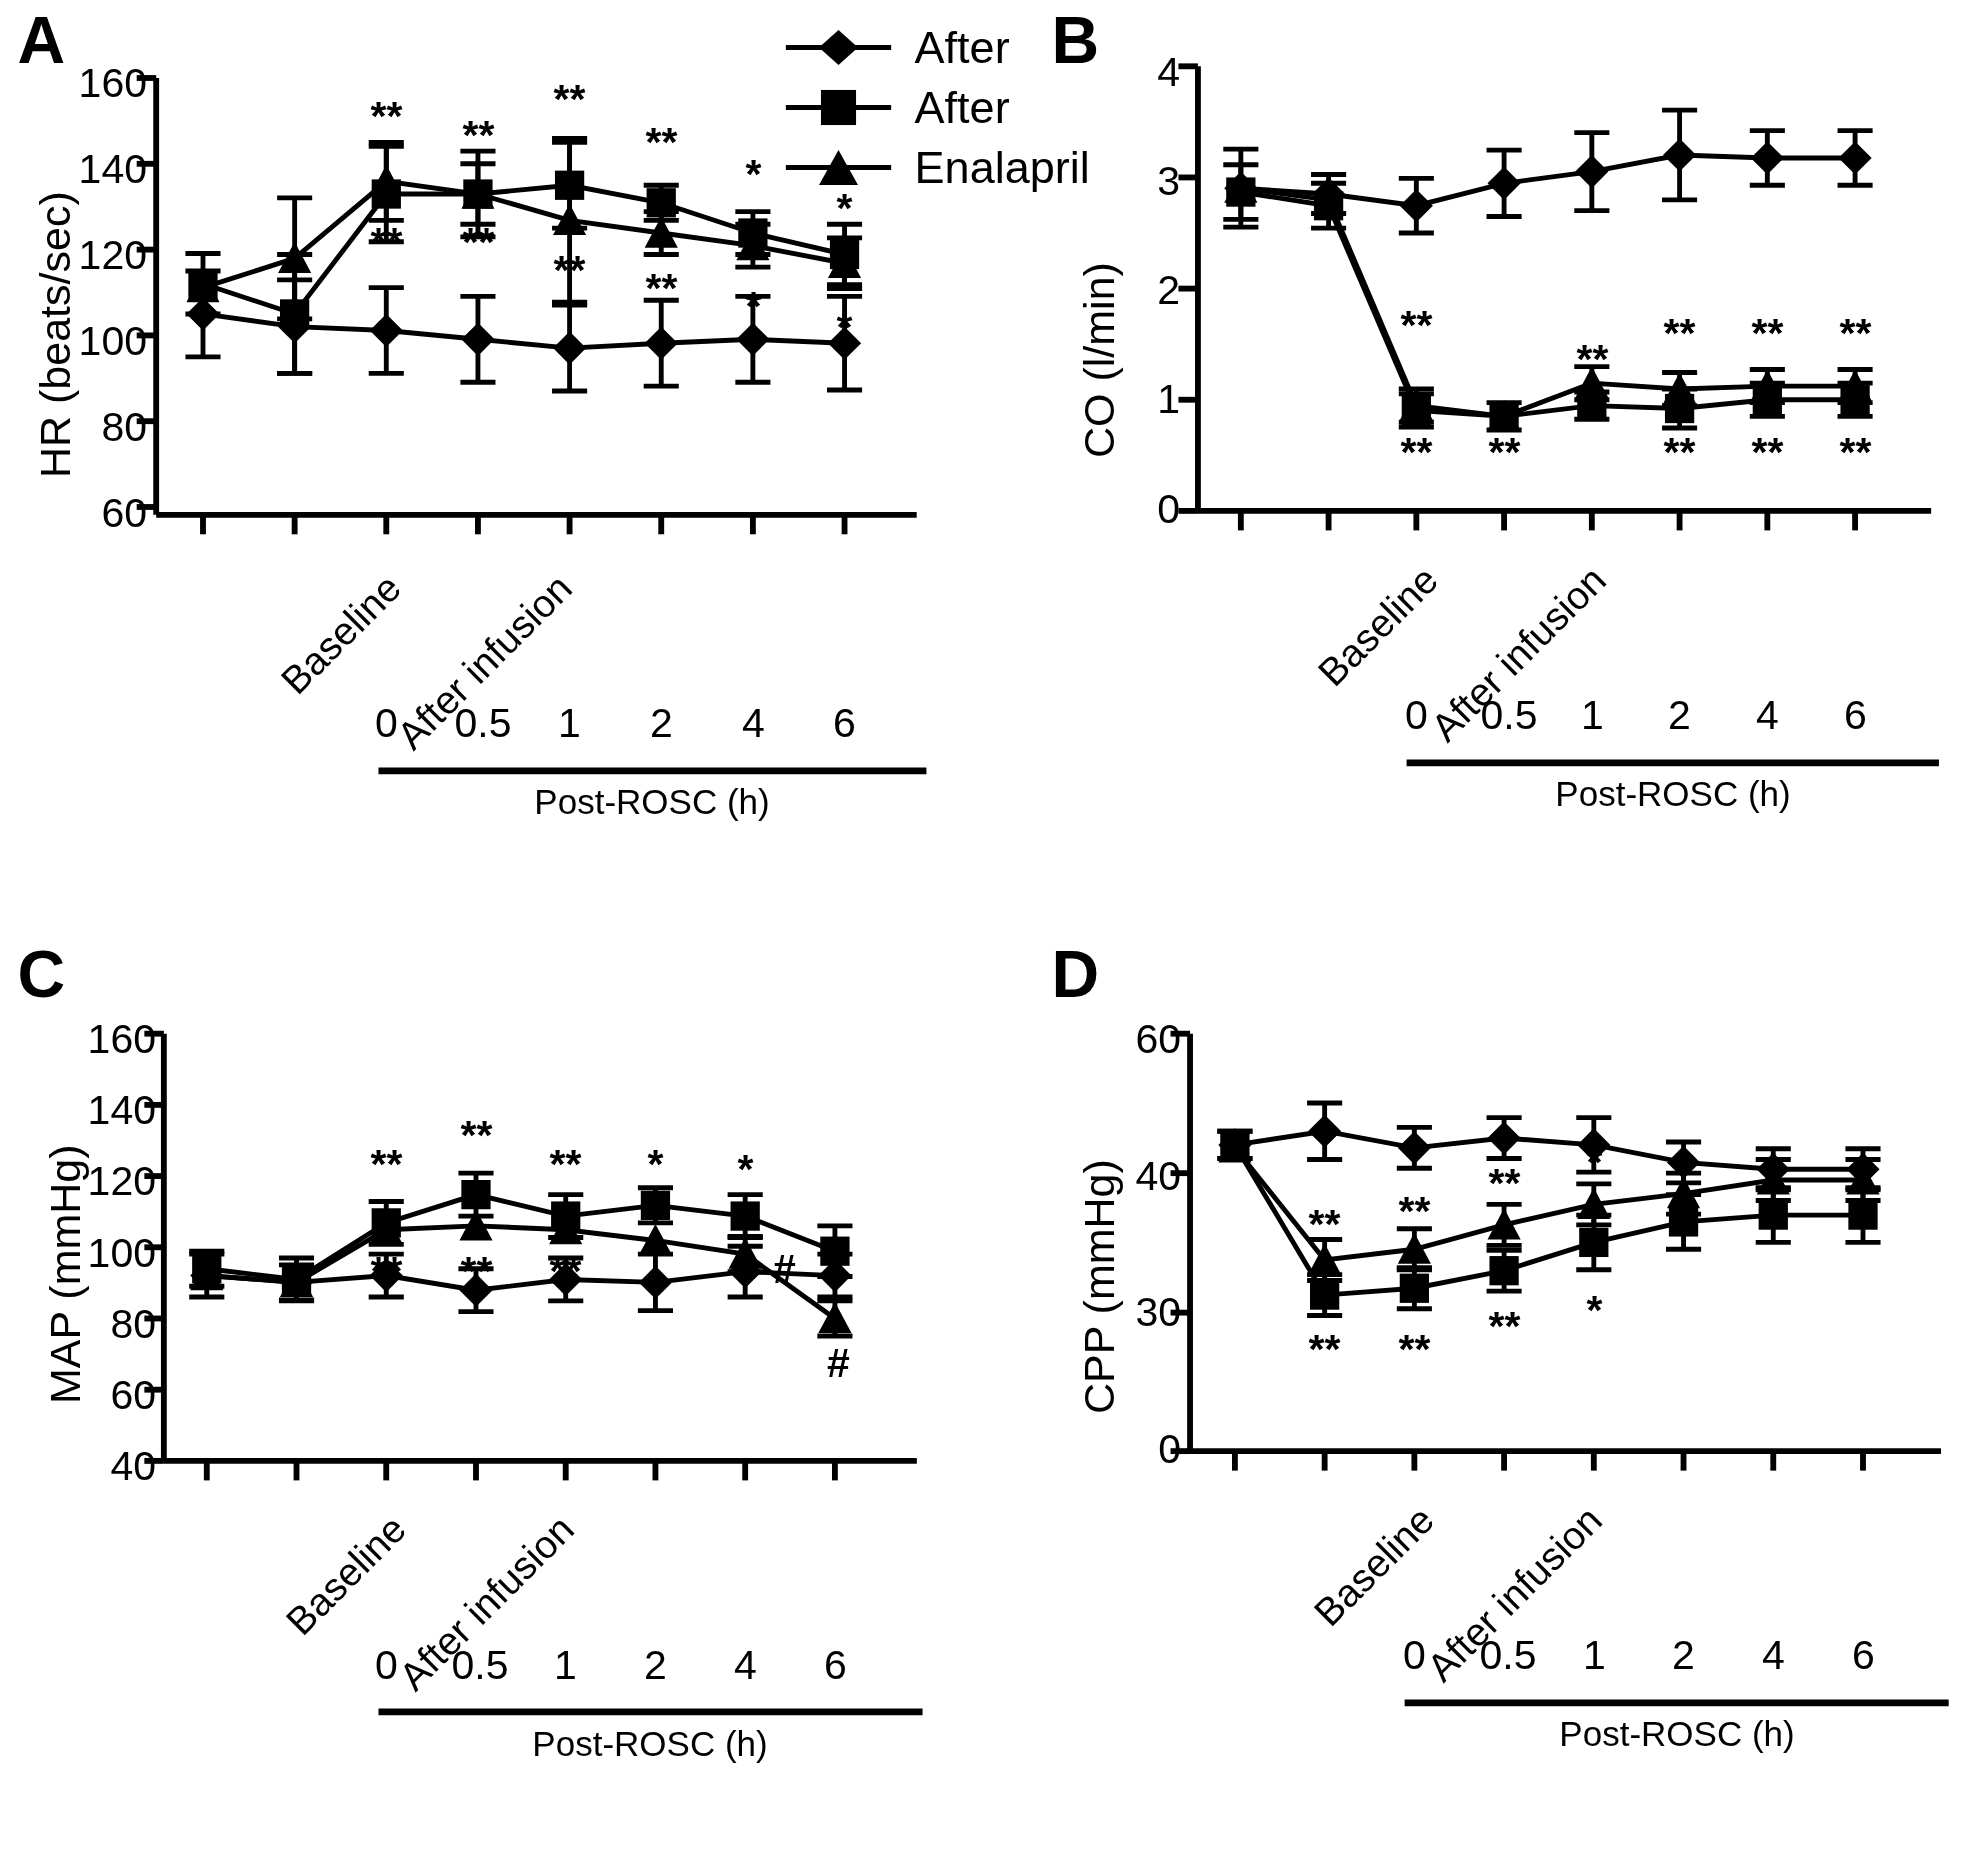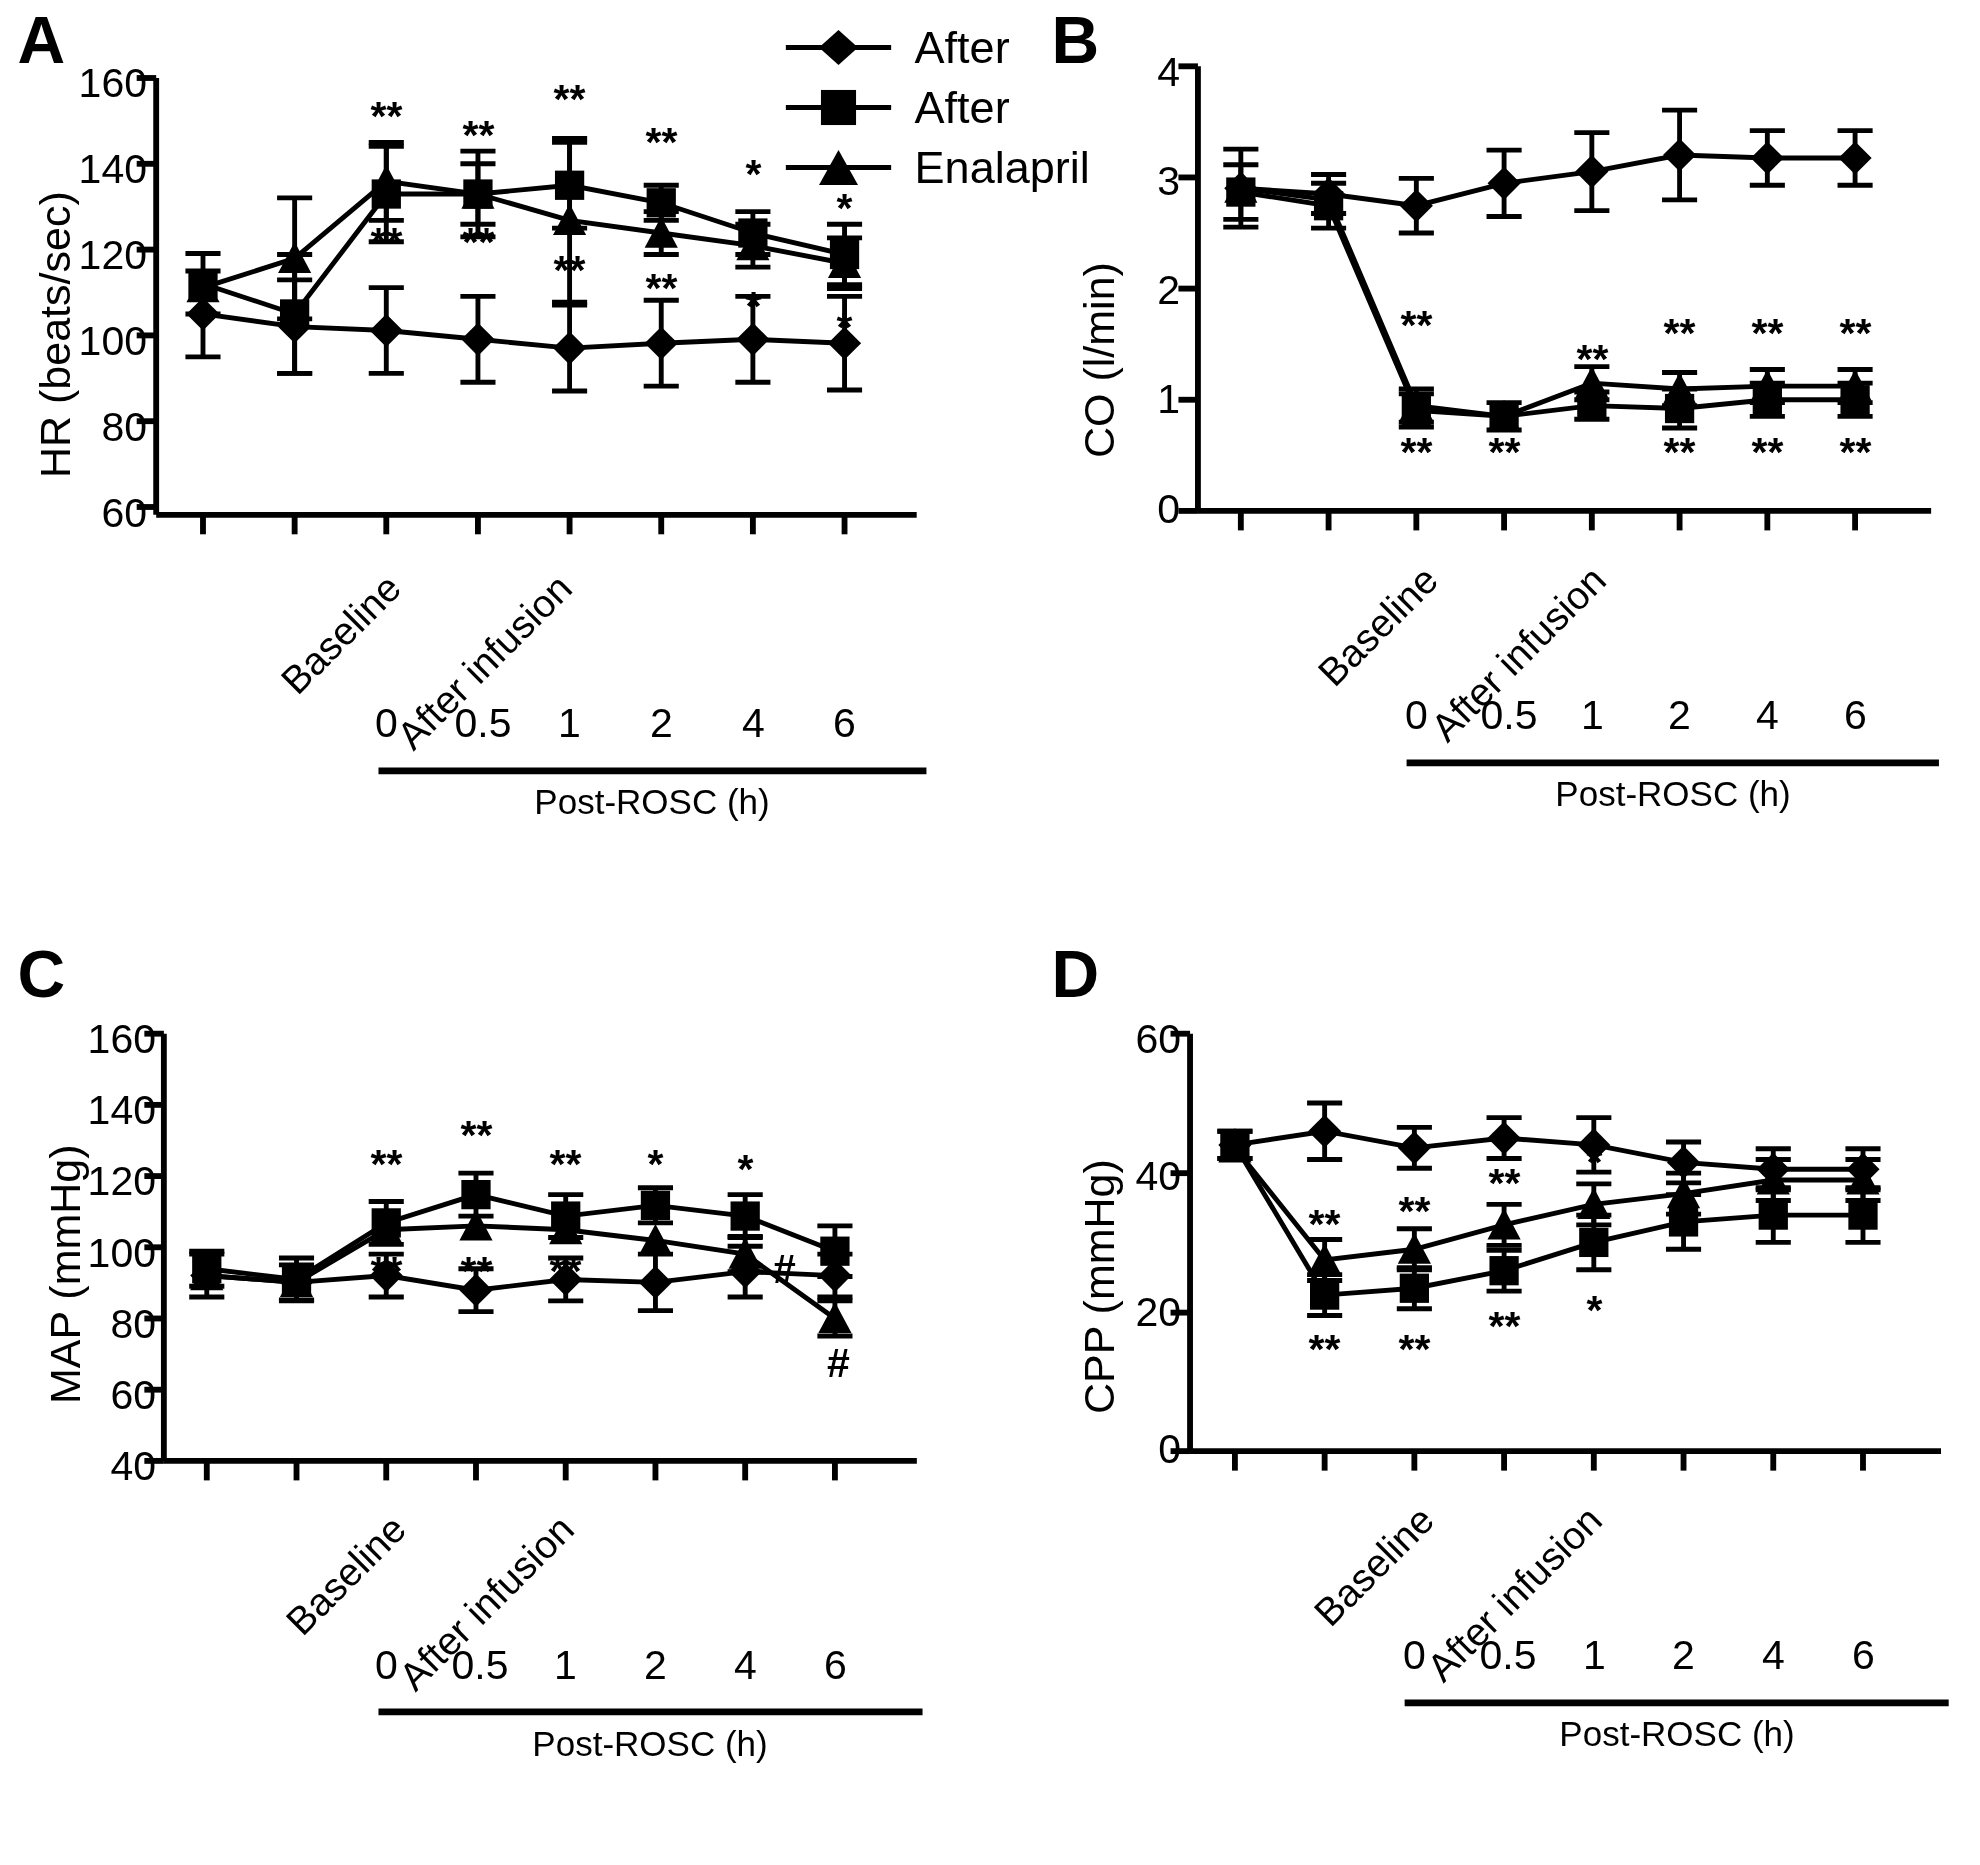--- a/index.html
+++ b/index.html
@@ -550,21 +550,21 @@
     <div class="xaxis-title" style="left:378px;top:788px;width:544px;">Post-ROSC (h)</div>
   </div>
 
   <div class="panel" style="left:1034px;top:936px;width:947px;height:929px;">
     <div class="panel-letter" style="left:17.6px;top:0;">D</div>
 
     <div class="ylabel" style="left:41px;top:478px;">CPP (mmHg)</div>
 
     <div class="tick-label" style="left:59px;top:80px;width:88px;">60</div>
     <div class="tick-label" style="left:59px;top:217px;width:88px;">40</div>
-    <div class="tick-label" style="left:59px;top:353px;width:88px;">20</div>
+    <div class="tick-label" style="left:59px;top:353px;width:88px;">30</div>
     <div class="tick-label" style="left:59px;top:490px;width:88px;">0</div>
 
     <svg width="947" height="566" style="position:absolute;left:0;top:0;" viewBox="0 0 971 580">
       <g stroke="#000" stroke-width="6" fill="none">
         <line x1="160" y1="100" x2="160" y2="528"></line>
         <line x1="160" y1="528" x2="930" y2="528"></line>
       </g>
       <g stroke="#000" stroke-width="6">
         <line x1="140" y1="100" x2="160" y2="100"></line>
         <line x1="140" y1="243" x2="160" y2="243"></line>

